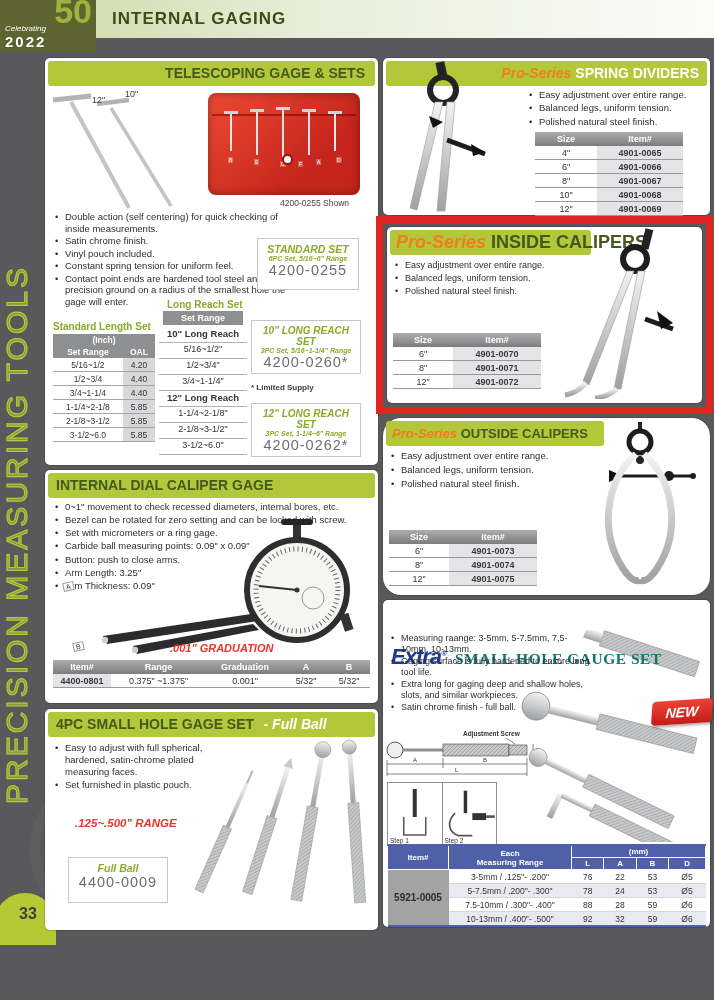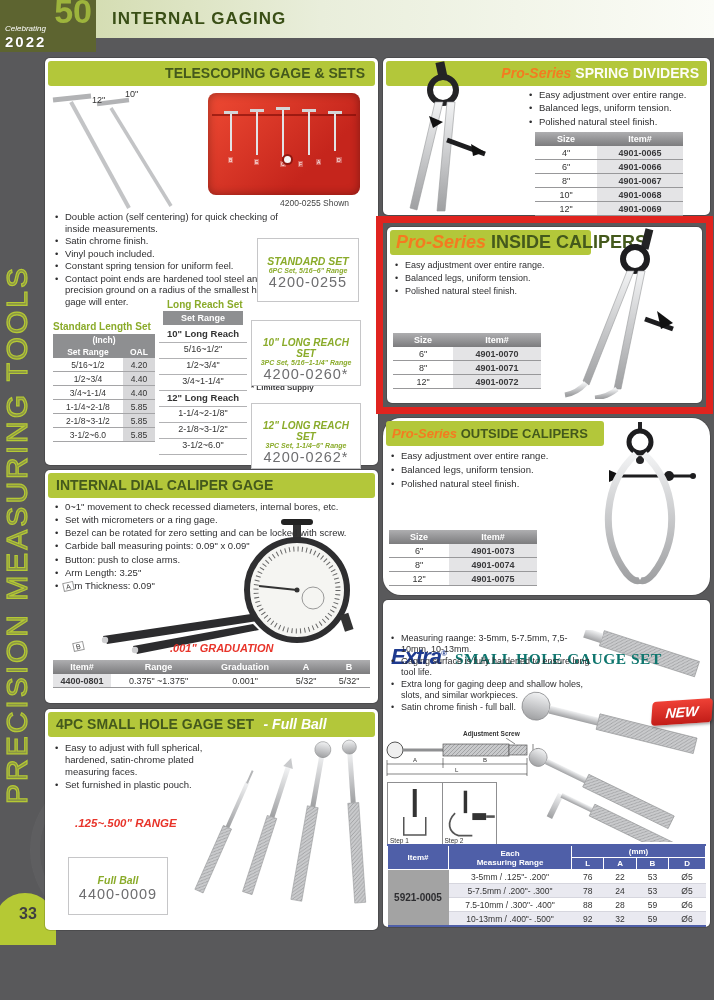--- a/index.html
+++ b/index.html
@@ -42,21 +42,21 @@
   ul.blts li{position:relative;padding-left:10px;color:#2e2e30;margin-bottom:1px;}
   ul.blts li::before{content:"•";position:absolute;left:0;top:0;}
 
   
   table.itable{border-collapse:collapse;position:absolute;z-index:3;}
   table.itable th{background:linear-gradient(#aeaeb0,#7c7c7e);color:#fff;font-size:9px;font-weight:bold;padding:2px 0;}
   table.itable td{border-bottom:1px solid #98989a;font-size:9px;text-align:center;padding:1.5px 0;color:#333;}
   table.itable td.inum{background:#e4e4e6;font-weight:bold;color:#3a3a3c;}
 
   
-  .set-box{position:absolute;background:#fff;border:1px solid #c6c6c8;text-align:center;padding-top:16px;z-index:4;}
+  .set-box{position:absolute;background:#fff;border:1px solid #c6c6c8;text-align:center;padding-top:4px;z-index:4;}
   .set-box .l1{color:#8aab2a;font-weight:bold;font-style:italic;font-size:10.5px;}
   .set-box .l2{color:#8aab2a;font-weight:bold;font-style:italic;font-size:7px;}
   .set-box .itemno{color:#6e6e70;font-weight:normal;font-size:14.5px;letter-spacing:1px;}
 
   .grn-label{color:#8aab2a;font-weight:bold;font-size:10px;position:absolute;z-index:3;}
   .red-note{color:#e8342a;font-weight:bold;position:absolute;z-index:4;}
 
   
   table.std{border-collapse:collapse;position:absolute;z-index:3;}
   table.std th{background:#8e8f91;color:#fff;font-size:8.5px;font-weight:bold;padding:1px 2px;}
@@ -398,22 +398,22 @@
       </tbody>
     </table>
   </div>
 
   <div class="panel" style="left:45px;top:470px;width:333px;height:233px;">
     <div class="band full" style="padding-left:8px;">
       <span class="band-t">INTERNAL DIAL CALIPER GAGE</span>
     </div>
     <ul class="blts" style="left:10px;top:31px;width:318px;font-size:9.5px;line-height:1.28;">
       <li>0~1" movement to check recessed diameters, internal bores, etc.</li>
+      <li>Bezel can be rotated for zero setting and can be locked with screw.</li>
       <li>Set with micrometers or a ring gage.</li>
-      <li>Bezel can be rotated for zero setting and can be locked with screw.</li>
       <li>Carbide ball measuring points: 0.09" x 0.09"</li>
       <li>Button: push to close arms.</li>
       <li>Arm Length: 3.25"</li>
       <li>Arm Thickness: 0.09"</li>
     </ul>
     <svg class="img" style="left:0;top:48px;z-index:1;" width="333" height="140" viewBox="0 0 333 140">
       <rect x="248" y="6" width="8" height="16" fill="#333"></rect>
       <rect x="236" y="1" width="32" height="6" rx="3" fill="#222"></rect>
       <circle cx="252" cy="72" r="50" fill="#f5f5f2" stroke="#2e2e30" stroke-width="6"></circle>
       <circle cx="252" cy="72" r="41" fill="none" stroke="#666" stroke-width="5" stroke-dasharray="1 3.3"></circle>

